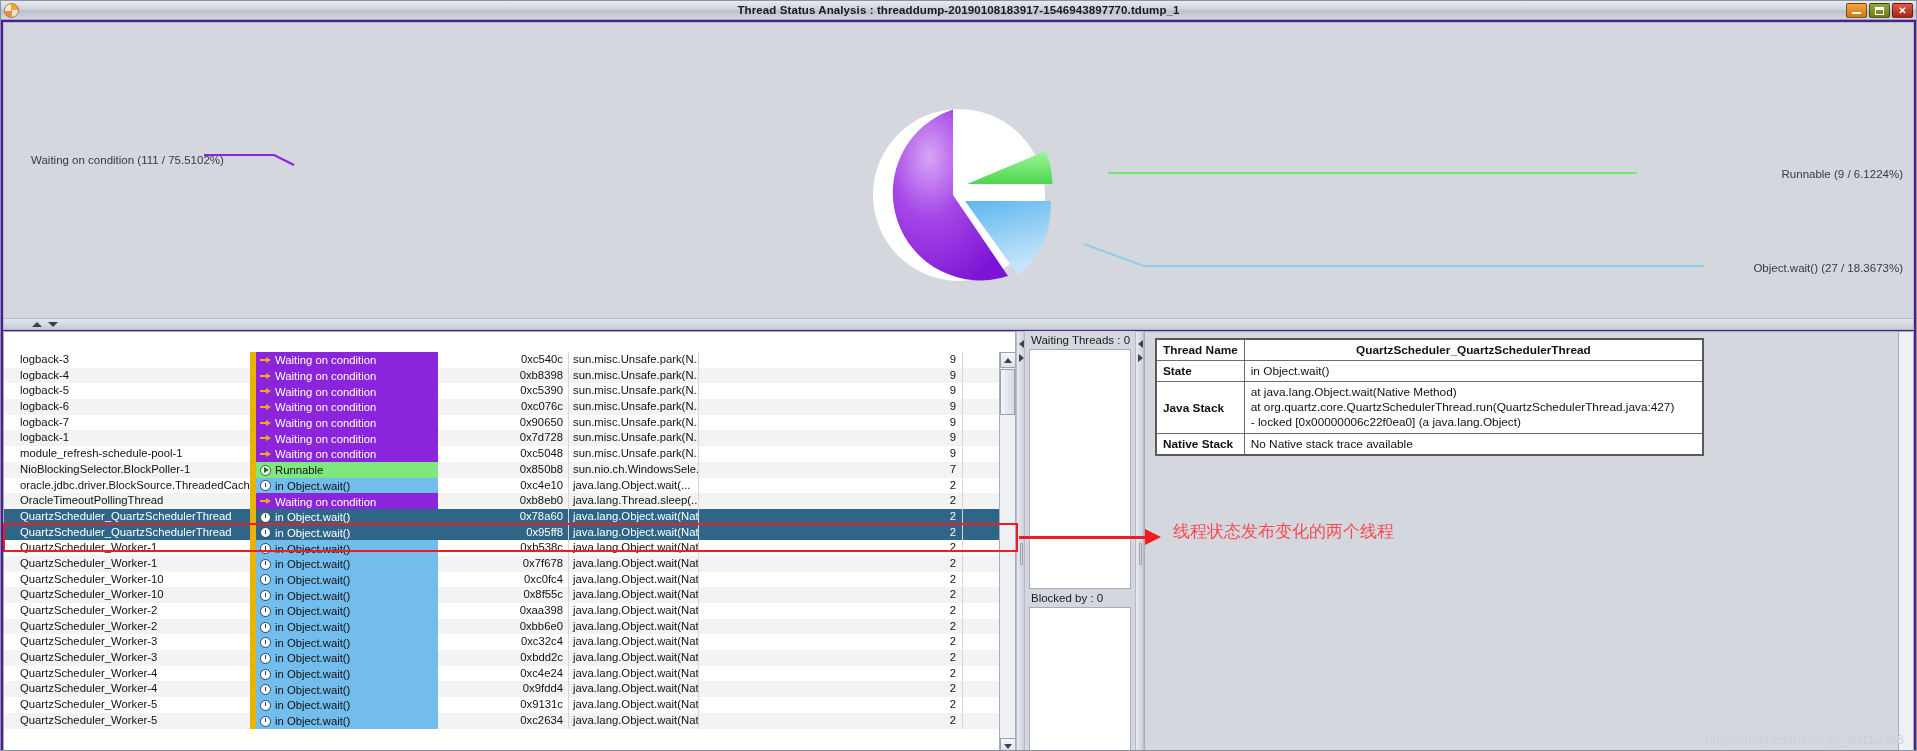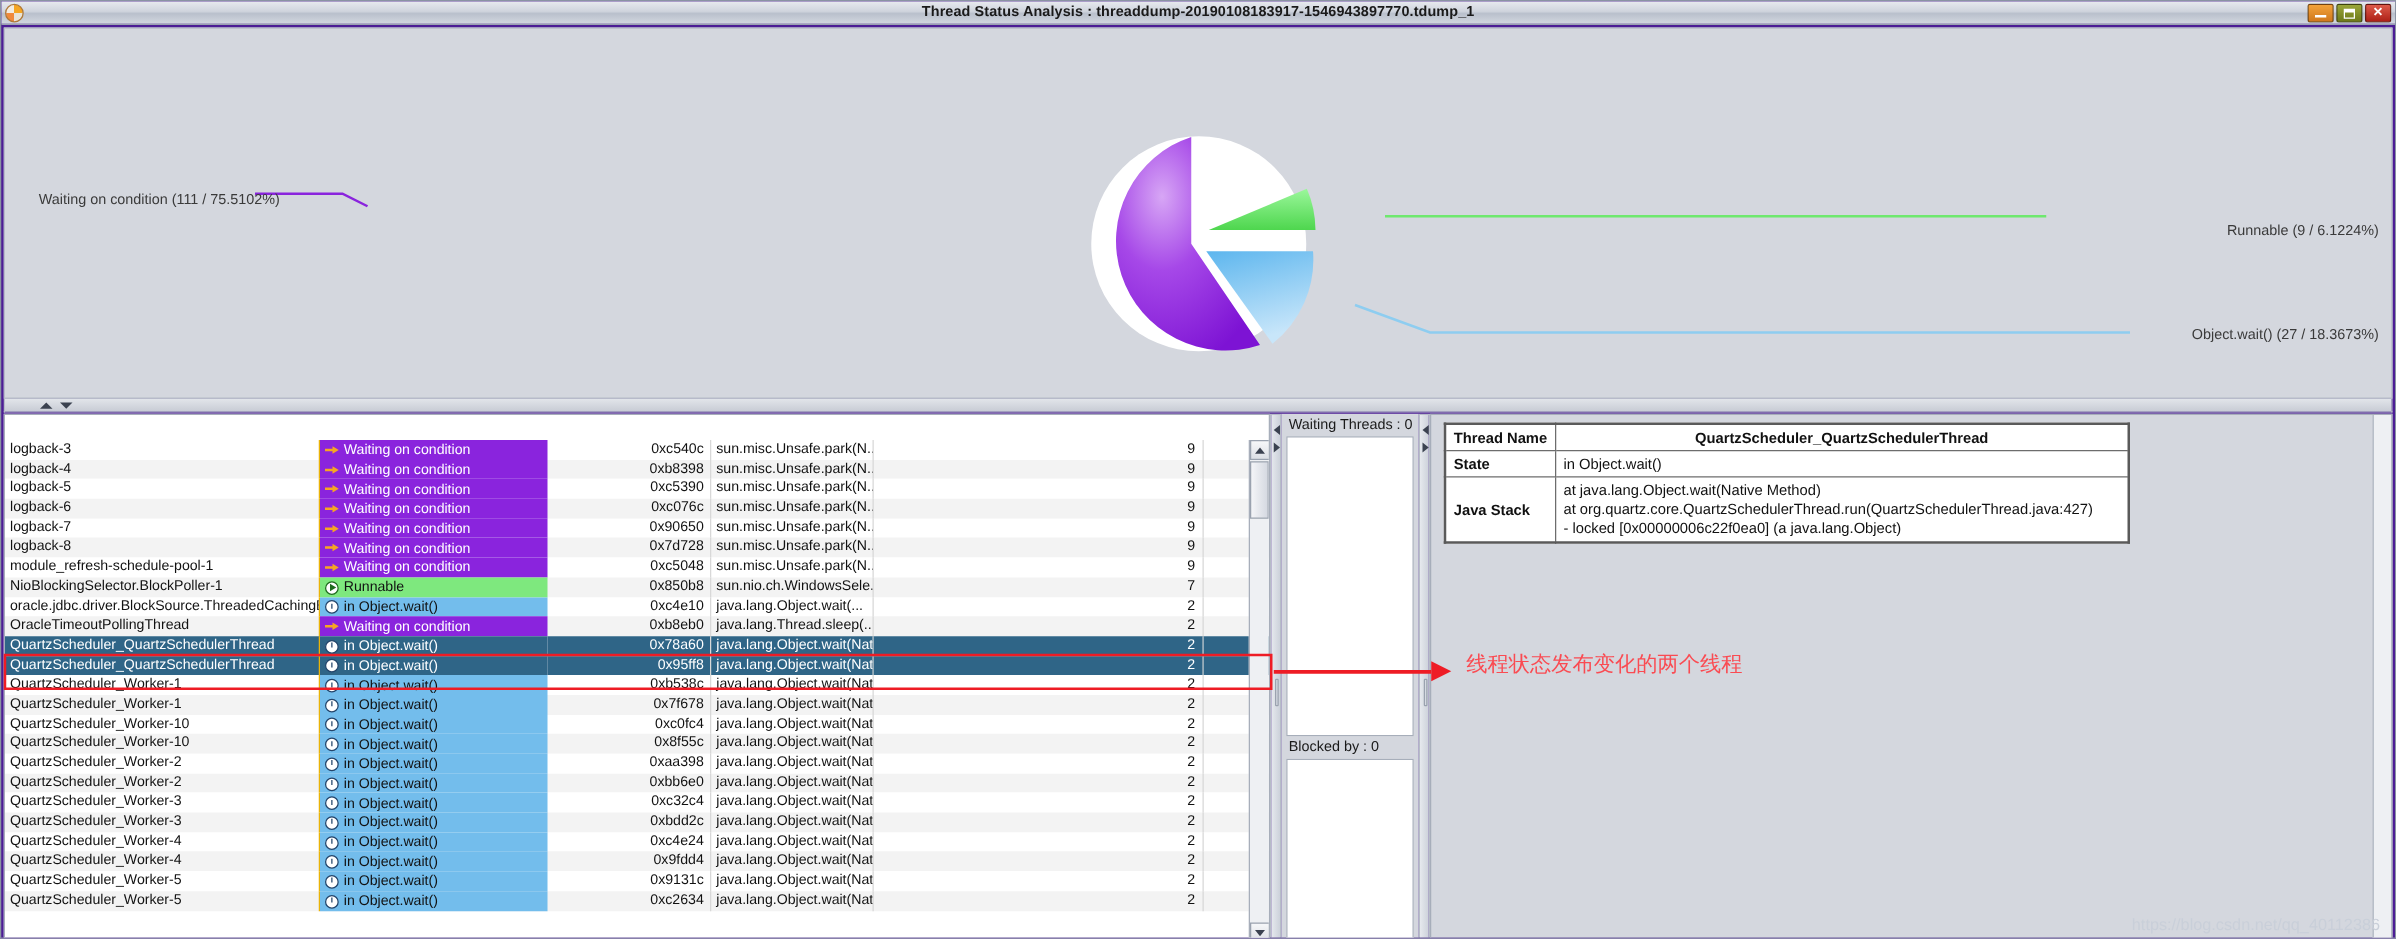--- a/index.html
+++ b/index.html
@@ -67,21 +67,21 @@
     overflow: hidden;
   }
   .chart-svg { position: absolute; left: 0; top: 0; }
   .pie-label {
     position: absolute;
     font-size: 11.5px;
     color: #3a3a3a;
     white-space: nowrap;
   }
   #lbl-waiting { left: 27px; top: 131px; }
-  #lbl-runnable { right: 10px; top: 156px; }
+  #lbl-runnable { right: 10px; top: 145px; }
   #lbl-objwait { right: 10px; top: 239px; }
 
   
   .splitter {
     height: 11px; margin: 0 2px;
     background: linear-gradient(to bottom,#e2e5ea,#c8ccd5);
     border: 1px solid #b6bcc7; border-top: none;
     display: flex; align-items: center;
   }
   .sp-arrows { margin-left: 28px; display: flex; gap: 6px; }
@@ -123,21 +123,21 @@
     border-bottom: 6px solid #4d5a6b;
   }
   .tbody { flex: 1; overflow: hidden; position: relative; }
   .trow { display: flex; height: 15.7px; font-size: 11.3px; color: #111; }
   .trow.odd { background: #ffffff; }
   .trow.even { background: #f3f3f3; }
   .trow.sel .c-name, .trow.sel .c-nid, .trow.sel .c-method,
   .trow.sel .c-depth, .trow.sel .c-pad { background: #2f6587; color: #fff; }
   .trow.sel .c-state { background: #2f6587 !important; color: #fff !important; }
   .cell { overflow: hidden; white-space: nowrap; text-overflow: clip; padding-top: 1px; }
-  .c-name { width: 252px; padding-left: 4px; border-right: 1px solid #eab308; }
+  .c-name { width: 252px; padding-left: 16px; border-right: 6px solid #eab308; }
   .c-state { width: 182px; padding-left: 4px; display: flex; align-items: center; gap: 4px; }
   .c-nid { width: 131px; text-align: right; padding-right: 5px; border-right: 1px solid #d8d8d8; }
   .c-method { width: 130px; padding-left: 4px; border-right: 1px solid #d8d8d8; }
   .c-depth { width: 264px; text-align: right; padding-right: 6px; border-right: 1px solid #d8d8d8; }
   .c-pad { flex: 1; }
   .st-wait { background: #8a24dd; color: #fff; }
   .st-run  { background: #7ee87e; color: #111; }
   .st-obj  { background: #73bdec; color: #111; }
   .ico {
     width: 11px; height: 11px; flex: none;
@@ -409,21 +409,21 @@
             <div class="cell c-state st-wait">
               <span class="ico ico-arrow"></span>
               <span>Waiting on condition</span>
             </div>
             <div class="cell c-nid">0x90650</div>
             <div class="cell c-method">sun.misc.Unsafe.park(N...</div>
             <div class="cell c-depth">9</div>
             <div class="cell c-pad"></div>
           </div>
           <div class="trow even">
-            <div class="cell c-name">logback-8</div>
+            <div class="cell c-name">logback-1</div>
             <div class="cell c-state st-wait">
               <span class="ico ico-arrow"></span>
               <span>Waiting on condition</span>
             </div>
             <div class="cell c-nid">0x7d728</div>
             <div class="cell c-method">sun.misc.Unsafe.park(N...</div>
             <div class="cell c-depth">9</div>
             <div class="cell c-pad"></div>
           </div>
           <div class="trow odd">
@@ -669,20 +669,24 @@
             <td>in Object.wait()</td>
           </tr>
           <tr>
             <td class="lbl">Java Stack</td>
             <td>
               <div class="stack-line">at java.lang.Object.wait(Native Method)</div>
               <div class="stack-line">at org.quartz.core.QuartzSchedulerThread.run(QuartzSchedulerThread.java:427)</div>
               <div class="stack-line">- locked [0x00000006c22f0ea0] (a java.lang.Object)</div>
             </td>
           </tr>
+          <tr>
+            <td class="lbl">Native Stack</td>
+            <td>No Native stack trace available</td>
+          </tr>
         </tbody>
           </table>
       </div>
       <div class="detail-vsb"></div>
     </div>
   </div>
 
   <div class="ann-box" style="left:2px; top:522px; width:1015px; height:29px;"></div>
   <div class="ann-arrow" style="left:1018px; top:528px;">
     <span class="ann-line" style="width:126px;"></span>

